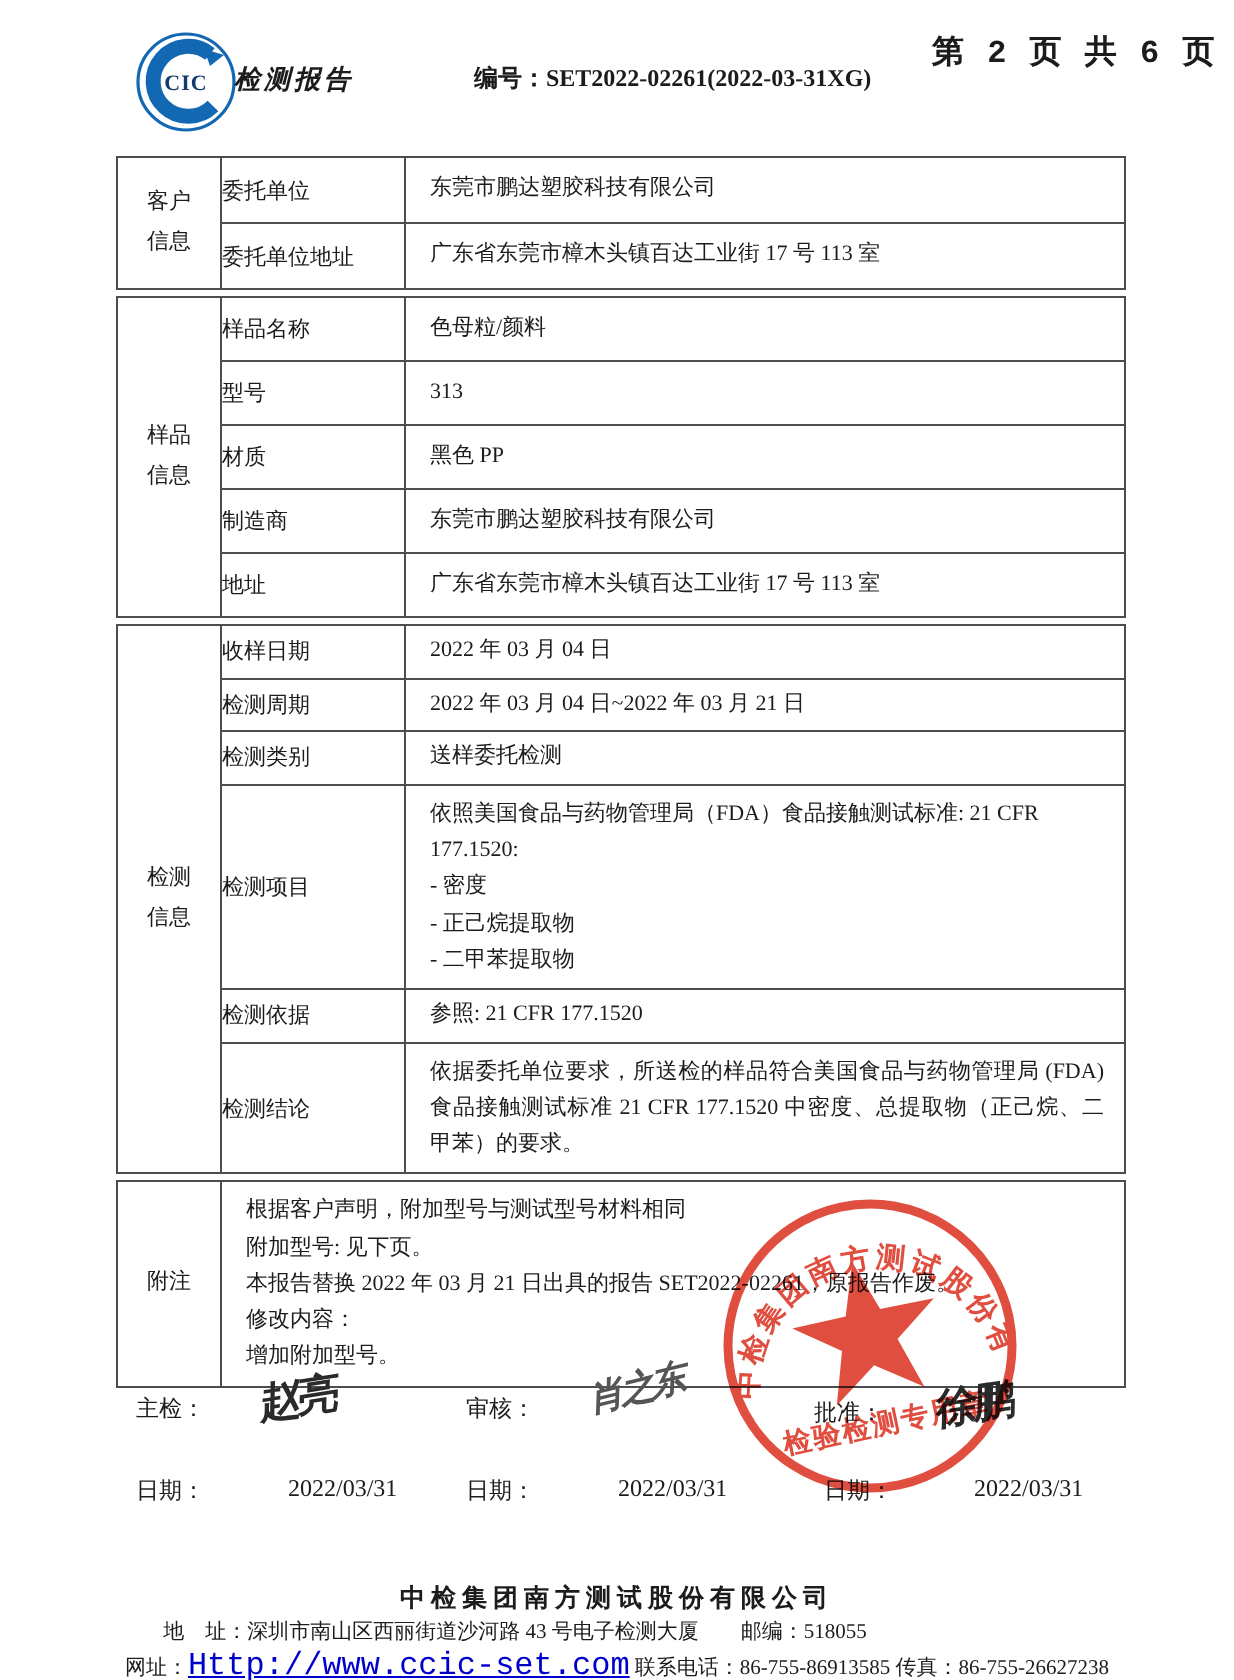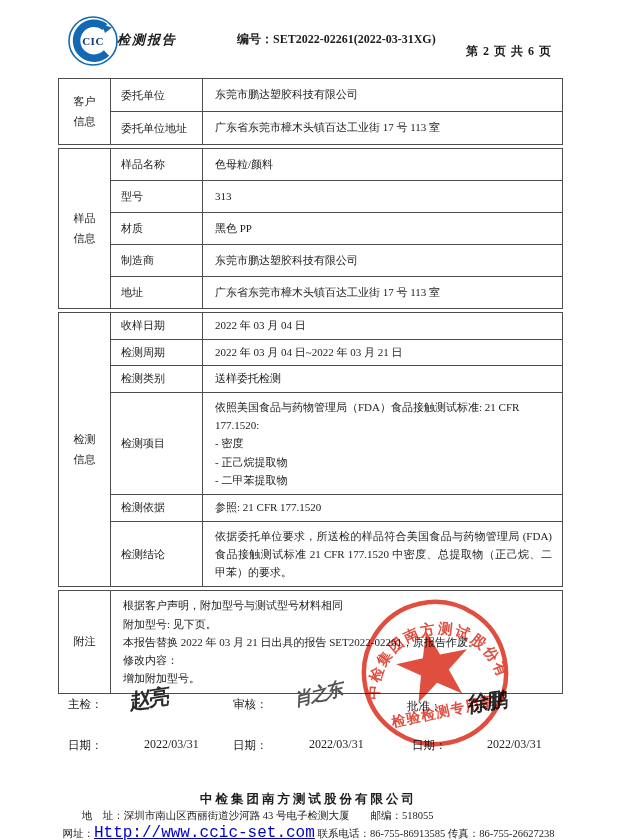--- a/index.html
+++ b/index.html
@@ -10,27 +10,27 @@
     margin: 0 auto;
     background: #ffffff;
     font-family: "Liberation Serif", "DejaVu Serif", serif;
     color: #1c1c1c;
     overflow: hidden;
   }
   
   .logo { position:absolute; left:60px; top:14px;text-align:right; }
   .hdr-title { position:absolute; left:117px; top:31px; font-size:13px; font-weight:bold; letter-spacing:2px;font-style:italic; }
   .hdr-no { position:absolute; left:237px; top:31px; font-size:12px; font-weight:bold; }
-  .hdr-page { position:absolute; left:466px; top:43px; font-size:12px; font-weight:bold; letter-spacing:1px; }
+  .hdr-page { position:absolute; left:466px; top:16px; font-size:16px; font-weight:bold; letter-spacing:1px;font-family:Liberation Mono, monospace; }
   
   .tables { position:absolute; left:58px; top:78px; width:504px; }
   table { border-collapse:collapse; width:504px; table-layout:fixed; margin-bottom:3px; }
   td { border:1px solid #4d4d4d; font-size:11px; vertical-align:middle; }
   td.sec { width:52px; text-align:center; line-height:1.8; }
-  td.lbl { width:92px; padding-left:10px; }
+  td.lbl { width:92px; }
   td.val { width:360px; padding:4px 8px 4px 12px; line-height:1.6; }
   td.val-wide { padding:5px 10px 5px 12px; line-height:1.66; }
   tr.h33 td { height:33px; }
   tr.h32 td { height:32px; }
   tr.h26 td { height:26px; }
   .justify { text-align:justify; }
   
   .stamp {
     position:absolute; left:357px; top:595px; width:156px; height:156px;
     transform: rotate(-12deg);

